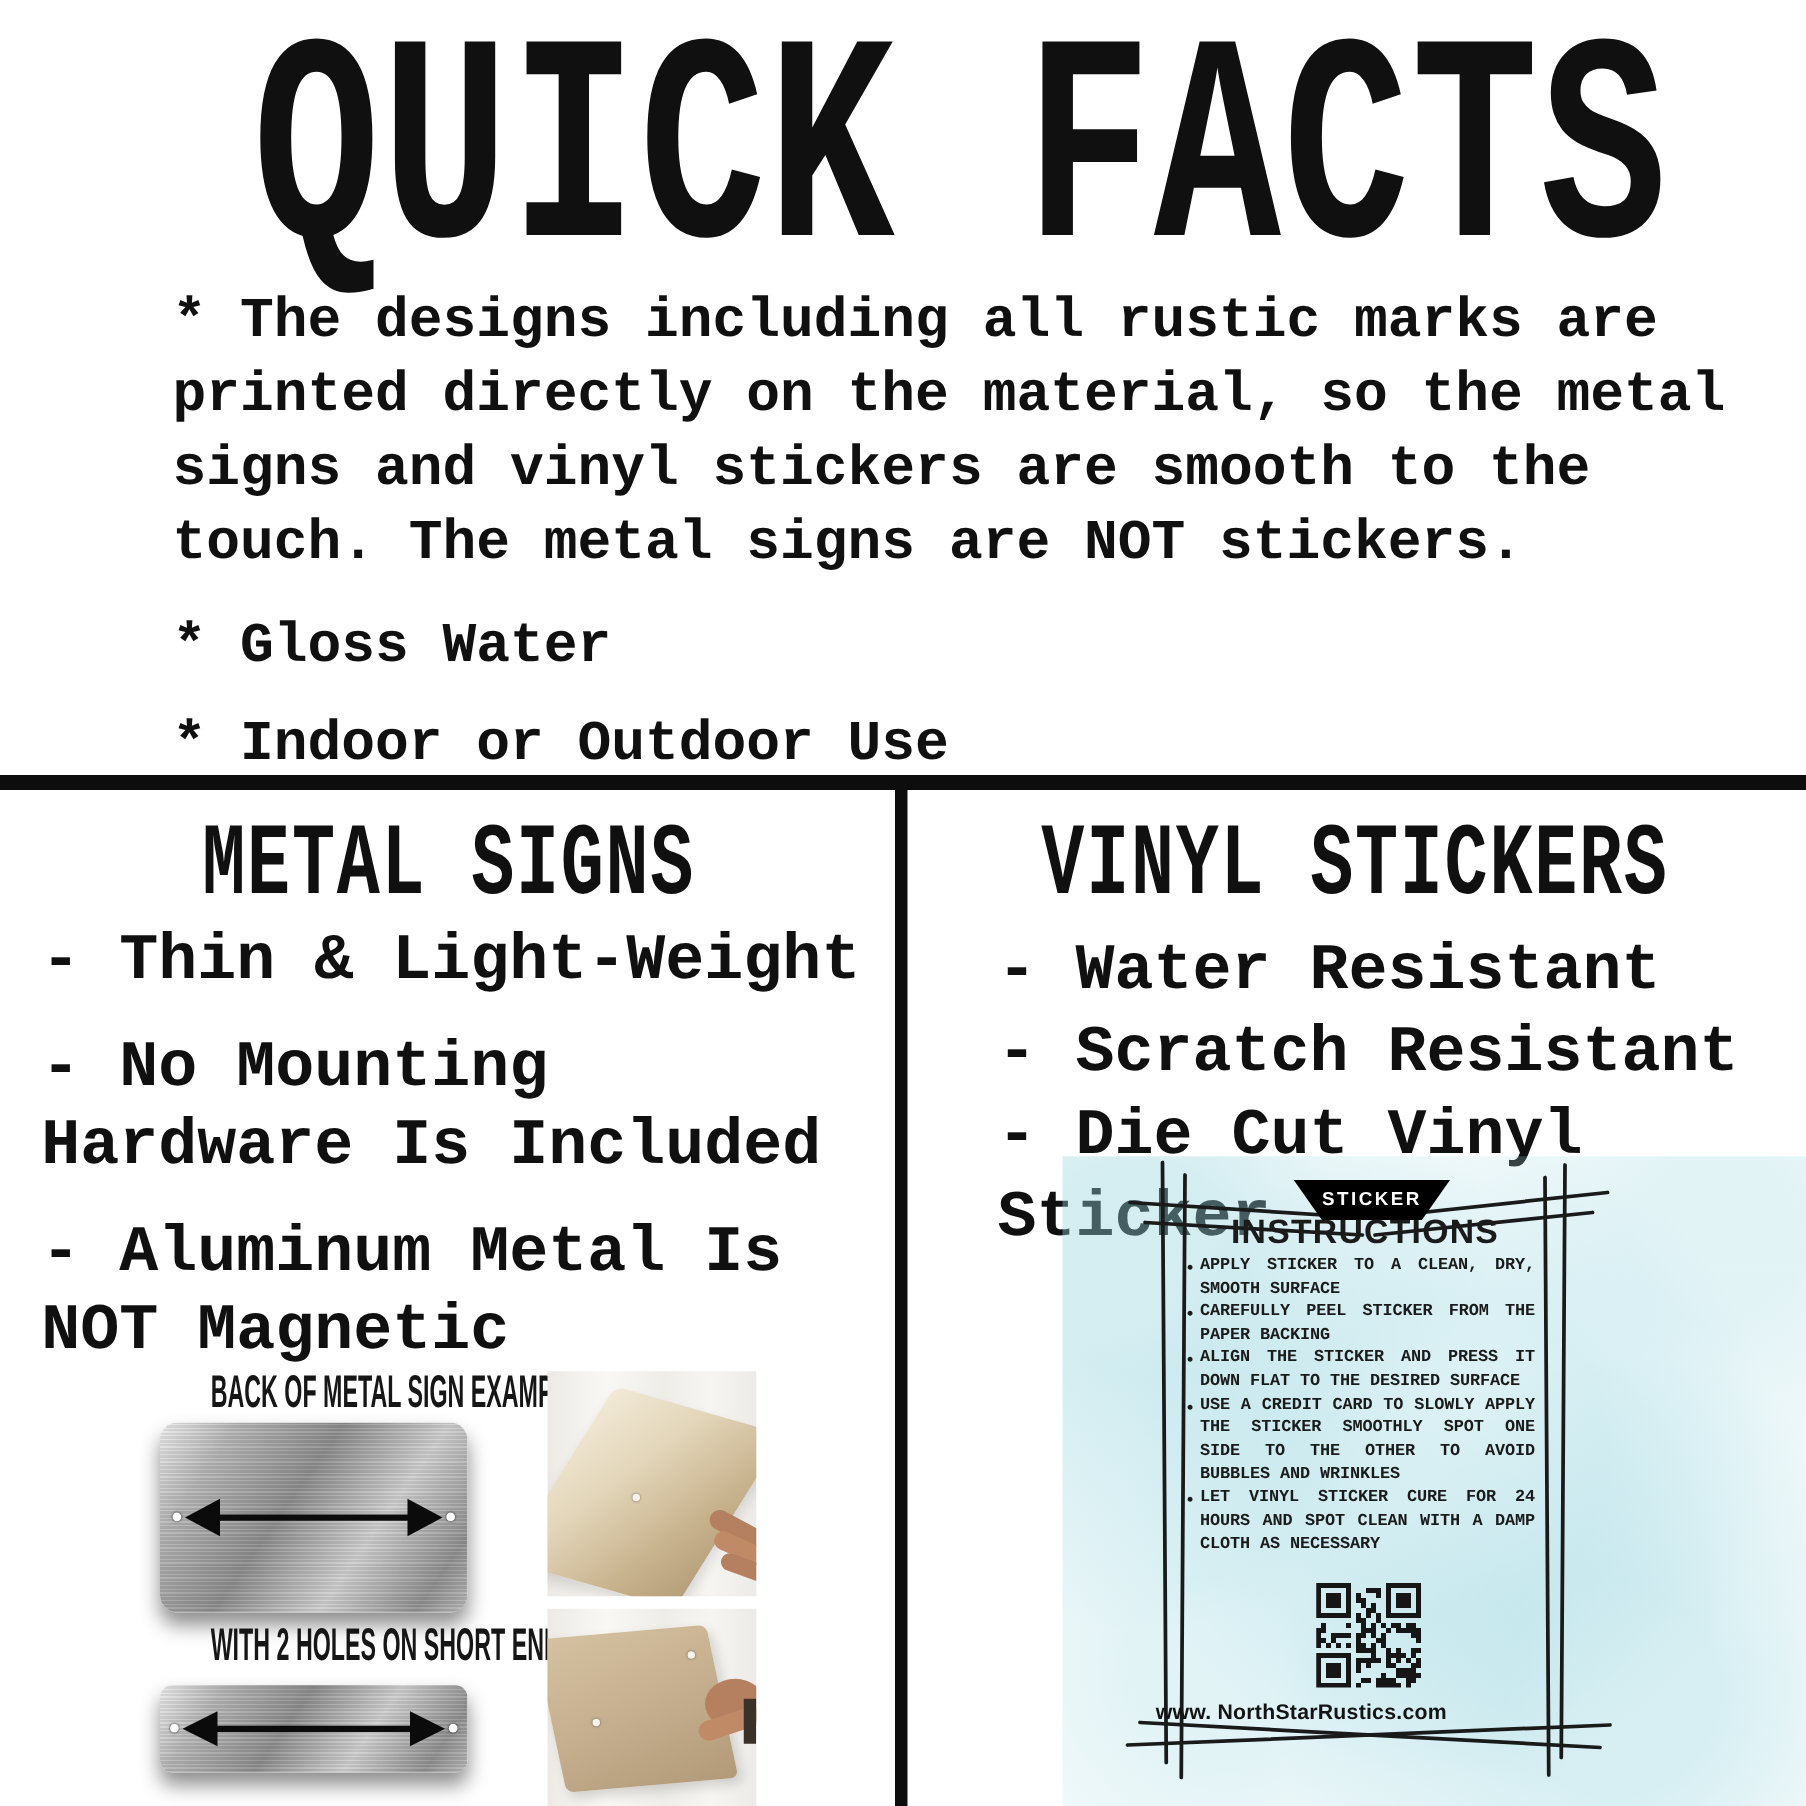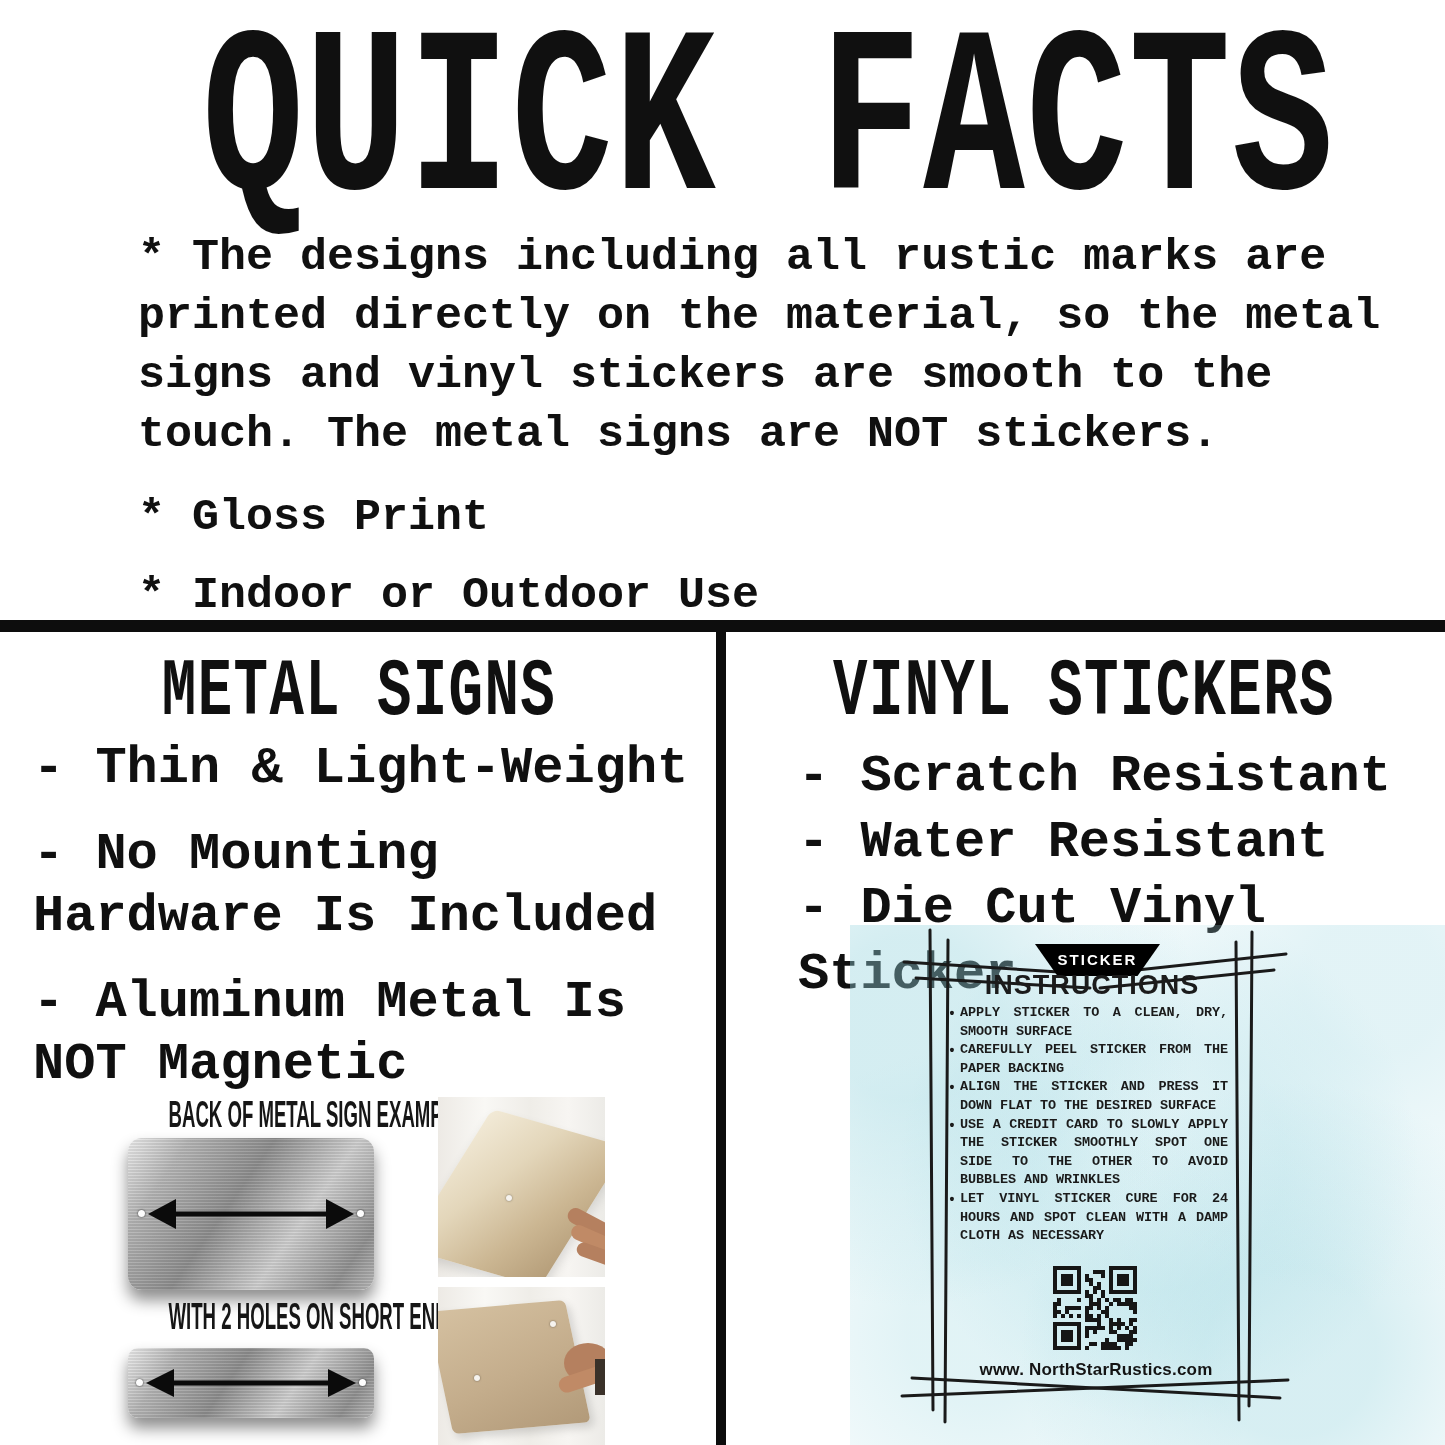--- a/index.html
+++ b/index.html
@@ -87,31 +87,31 @@
              font-family:"Liberation Sans",sans-serif;font-weight:700;font-size:27px;
              letter-spacing:1px;color:#1b1b1b;}
   .steps{position:absolute;left:944px;top:1004px;width:296px;margin:0;padding:0;list-style:none;
          font-family:"Liberation Sans",sans-serif;font-weight:700;font-size:13.5px;
          line-height:18.6px;color:#1b1b1b;}
   .steps li{display:flex;align-items:flex-start;}
   .steps .dot{width:16px;flex:0 0 16px;text-align:center;font-size:14px;line-height:18.6px;}
   .steps .stxt{flex:1;text-align:justify;letter-spacing:-0.1px;padding-right:12px;font-family:Liberation Mono, monospace;}
   .qr{position:absolute;left:1053px;top:1266px;width:84px;height:84px;}
   .qr svg{width:100%;height:100%;shape-rendering:crispEdges;}
-  .website{position:absolute;left:960px;top:1360px;width:272px;text-align:center;
+  .website{position:absolute;left:905px;top:1360px;width:272px;text-align:center;
            font-family:"Liberation Sans",sans-serif;font-weight:700;font-size:17px;
            color:#141414;letter-spacing:0.2px;}
 </style>
 </head>
 <body data-name="page-root">
 
 <div class="title" data-name="page-title">QUICK FACTS</div>
 
 <div class="intro-par" data-name="intro-paragraph">* The designs including all rustic marks are printed directly on the material, so the metal signs and vinyl stickers are smooth to the touch. The metal signs are NOT stickers.</div>
-<div class="fact gloss" data-name="fact-gloss-print">* Gloss Print</div>
+<div class="fact gloss" data-name="fact-gloss-print">* Gloss Water</div>
 <div class="fact indoor" data-name="fact-indoor-outdoor">* Indoor or Outdoor Use</div>
 
 <div class="hdiv" data-name="horizontal-divider"></div>
 <div class="vdiv" data-name="vertical-divider"></div>
 
 <div class="col-head left" data-name="metal-signs-heading">METAL SIGNS</div>
 <ul class="blist left" data-name="metal-signs-bullet-list">
   <li data-name="metal-signs-bullet">- Thin &amp; Light-Weight</li>
   <li data-name="metal-signs-bullet">- No Mounting Hardware Is Included</li>
   <li data-name="metal-signs-bullet">- Aluminum Metal Is NOT Magnetic</li>
@@ -152,22 +152,22 @@
   <div class="sq-sign" data-name="sign-back-square"></div>
   <span class="p-hole" style="left:36px;top:88px;" data-name="mount-hole"></span>
   <span class="p-hole" style="left:112px;top:34px;" data-name="mount-hole"></span>
   <div class="finger" style="left:126px;top:56px;width:48px;height:40px;border-radius:50%;" data-name="hand"></div>
   <div class="finger f2" style="left:120px;top:84px;width:52px;height:16px;transform:rotate(-18deg);" data-name="thumb"></div>
   <div class="sleeve" style="right:0;top:72px;width:10px;height:36px;" data-name="sleeve"></div>
 </div>
 
 <div class="col-head right" data-name="vinyl-stickers-heading">VINYL STICKERS</div>
 <ul class="blist right" data-name="vinyl-stickers-bullet-list">
+  <li data-name="vinyl-stickers-bullet">- Water Resistant</li>
   <li data-name="vinyl-stickers-bullet">- Scratch Resistant</li>
-  <li data-name="vinyl-stickers-bullet">- Water Resistant</li>
   <li data-name="vinyl-stickers-bullet">- Die Cut Vinyl Sticker</li>
 </ul>
 
 <div class="watercolor" data-name="watercolor-background"></div>
 
 <svg class="card-frame" data-name="sticker-card-frame" viewBox="0 0 390 500">
   <g stroke="#1a1a1a" stroke-width="3" fill="none" stroke-linecap="round">
     <path d="M 30 2 L 33 482"></path>
     <path d="M 48 12 L 45 494"></path>
     <path d="M 352 4 L 349 478"></path>

